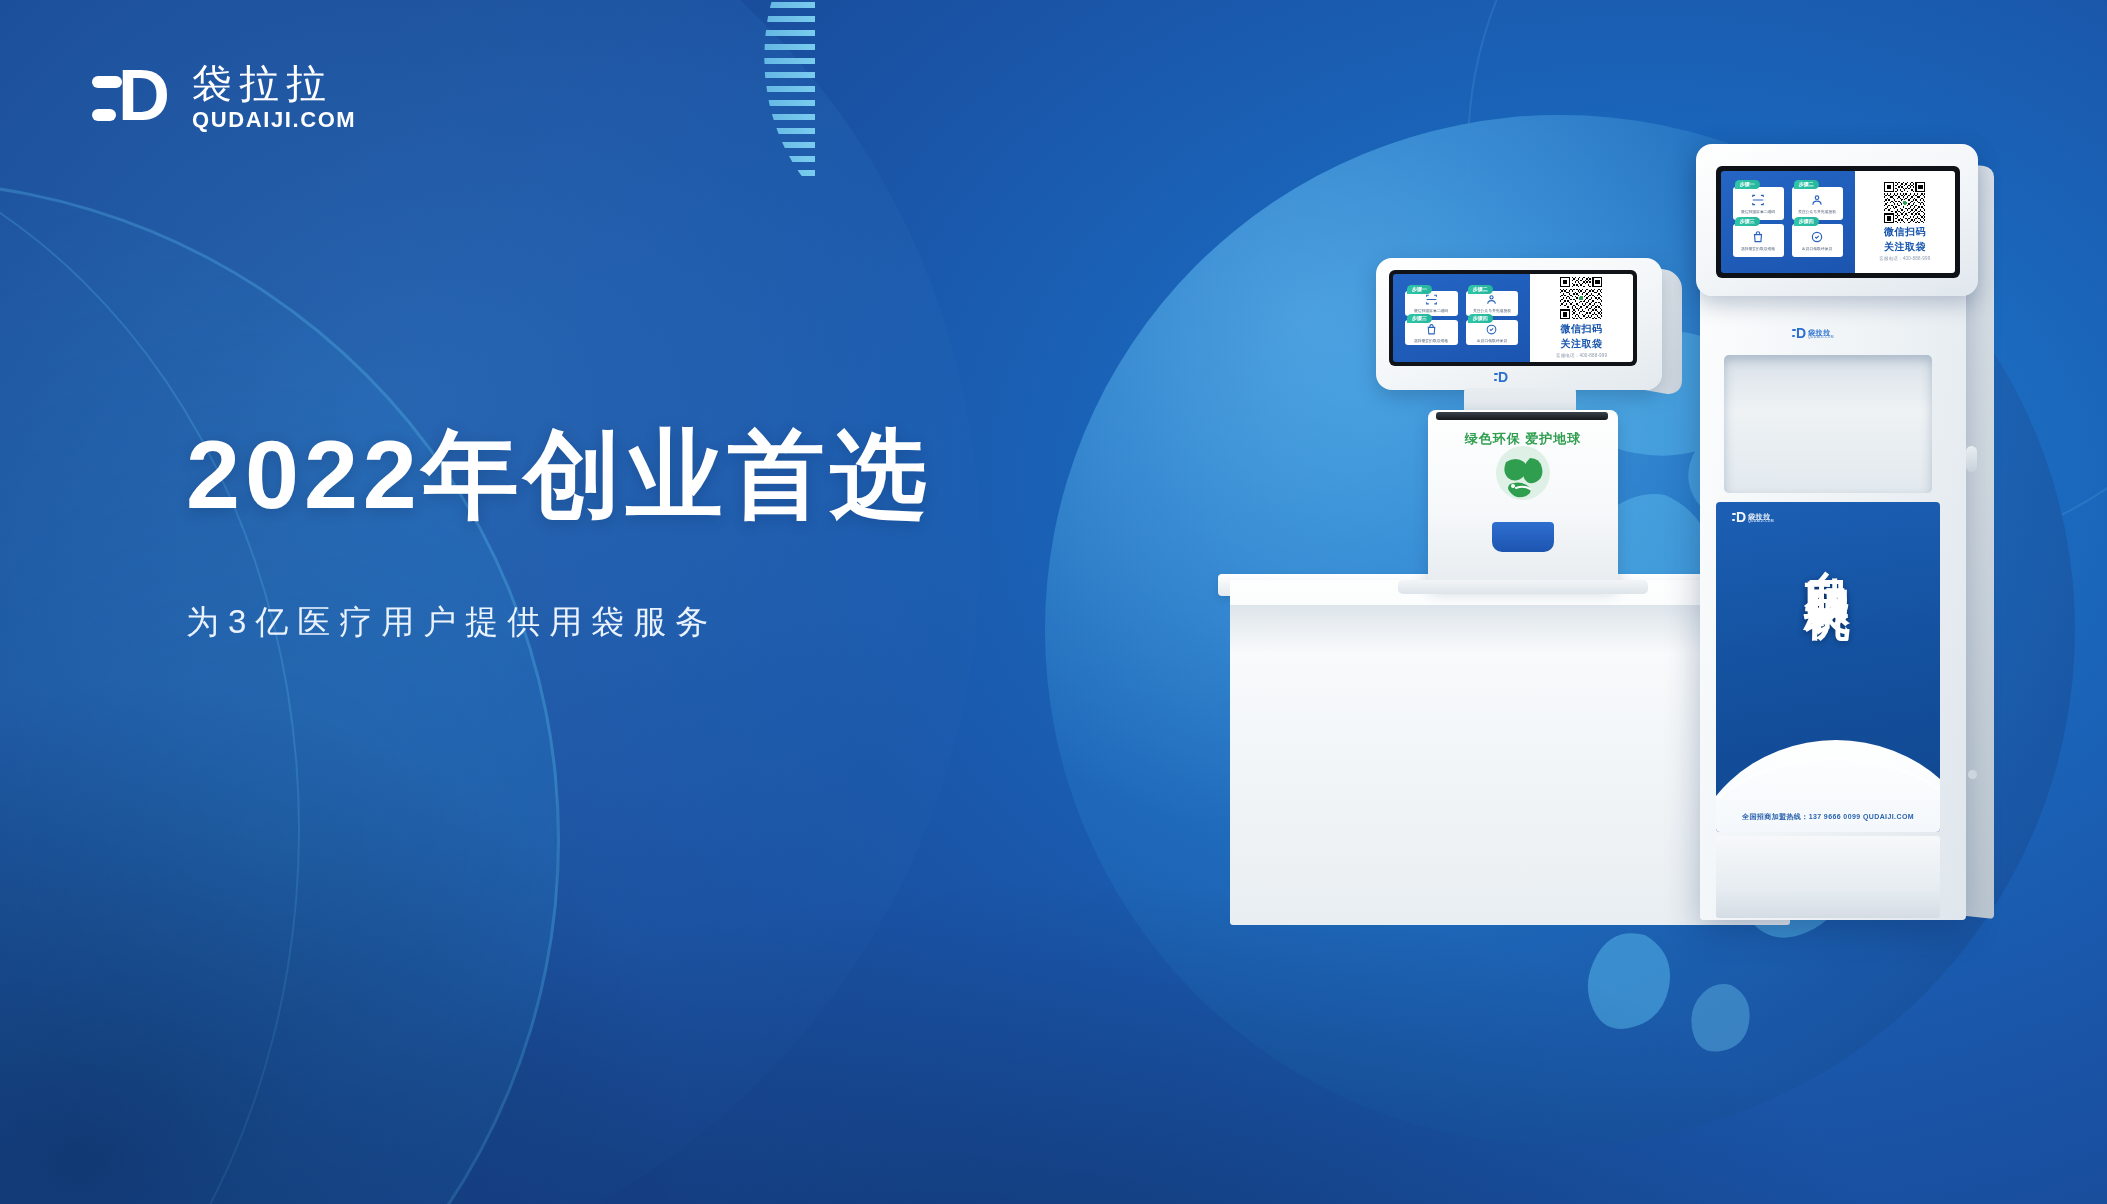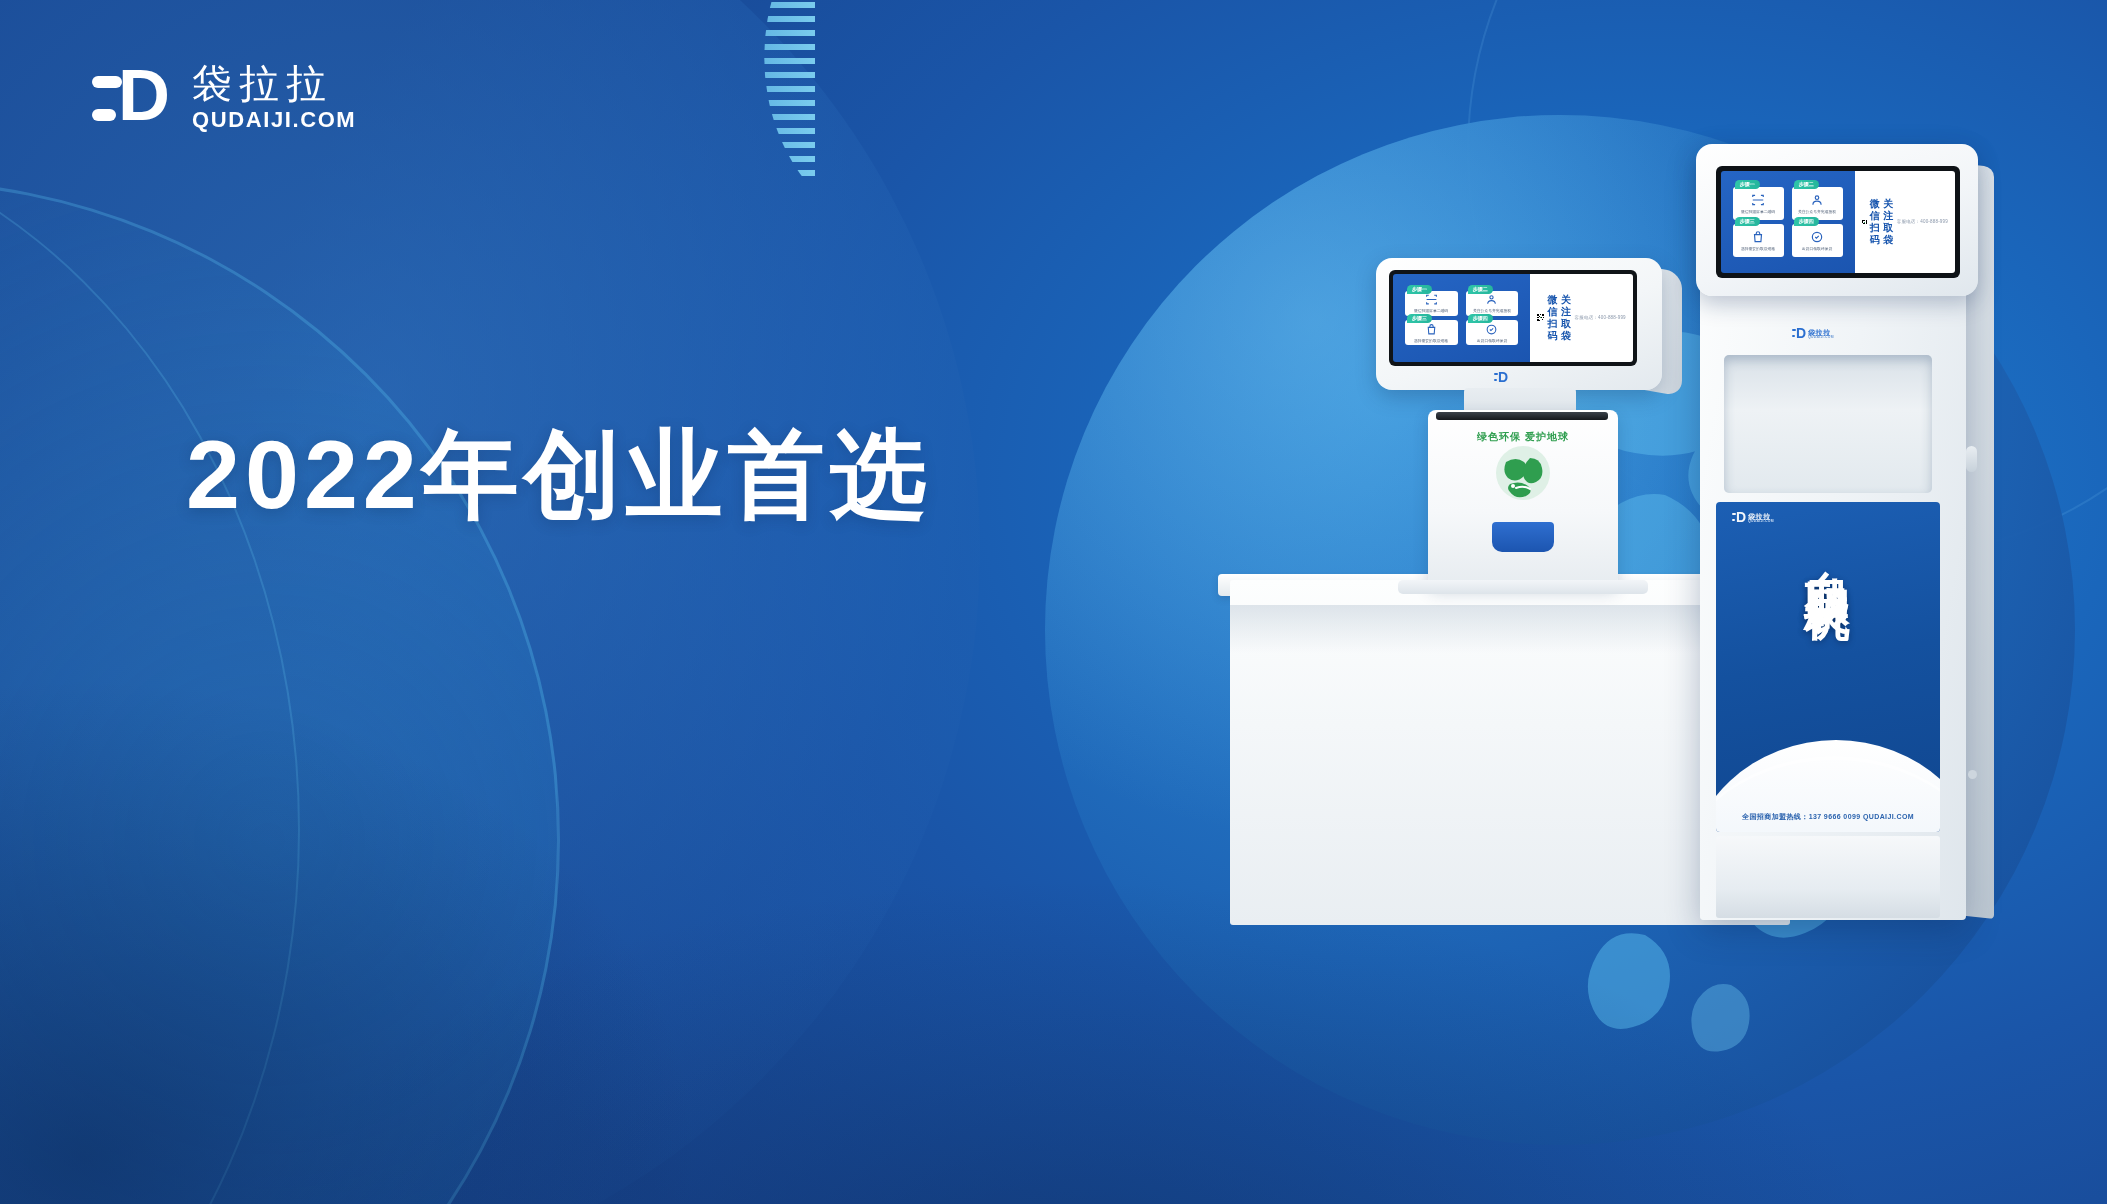--- a/index.html
+++ b/index.html
@@ -234,21 +234,21 @@
   }
   .mini-slot{
     position:absolute; left:60px; top:154px;
     width:172px; height:8px;
     background:linear-gradient(180deg,#3b424a,#15181c);
     border-radius:3px;
   }
   .mini-eco-text{
     position:absolute; left:0; right:0; top:20px;
     text-align:center;
-    font-size:10px; letter-spacing:1px;
+    font-size:13px; letter-spacing:1px;
     color:#2f9e4f; font-weight:bold;
   }
   .mini-globe{
     position:absolute; left:50%; top:36px;
     transform:translateX(-50%);
     width:54px; height:54px; border-radius:50%;
     background:#dff0e6;
     overflow:hidden;
   }
   .mini-bag{
@@ -408,21 +408,21 @@
   .scr-glyph{ color:#2a63bd; }
   .scr-cardtext{
     font-size:4px; line-height:5px;
     color:#4a5a72; text-align:center;
     padding:0 2px;
     transform:scale(.95);
   }
   .scr-right{
     flex:1;
     background:#ffffff;
-    display:flex; 
+    display:flex; flex-direction:column;
     align-items:center; justify-content:center;
     gap:3px; padding:4% 3%;
     position:relative;
   }
   .qr{
     width:48%;
     aspect-ratio:1/1;
     background:#fff;
     position:relative;
   }
@@ -529,20 +529,21 @@
       <div class="d-letter">D</div>
     </div>
     <div class="logo-text">
       <div class="logo-cn">袋拉拉</div>
       <div class="logo-en">QUDAIJI.COM</div>
     </div>
   </div>
 
   <div class="copy">
     <div class="headline l2">2022年创业首选</div>
+    <div class="subtitle">为3亿医疗用户提供用袋服务</div>
   </div>
 
   <div class="scene">
 
     <div class="counter-top"></div>
     <div class="counter"></div>
     <div class="counter-shadow"></div>
 
     <div class="mini">
       <div class="mini-side"></div>

